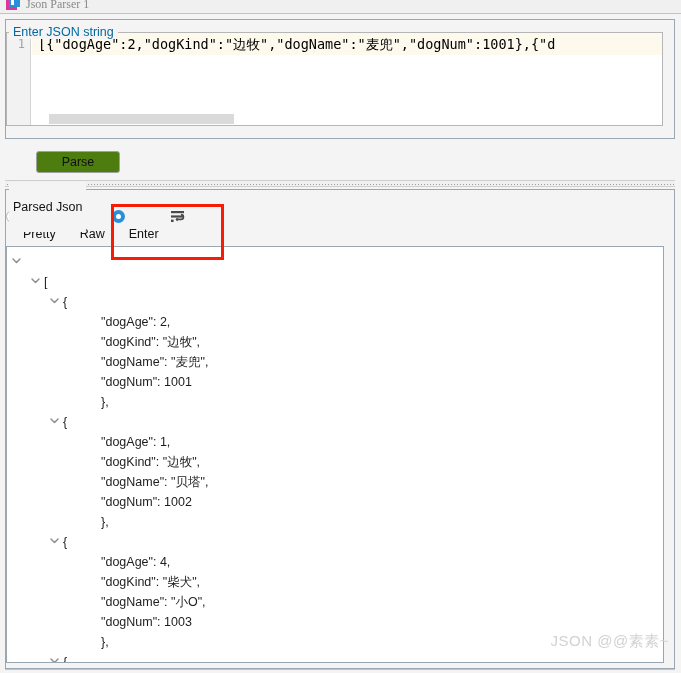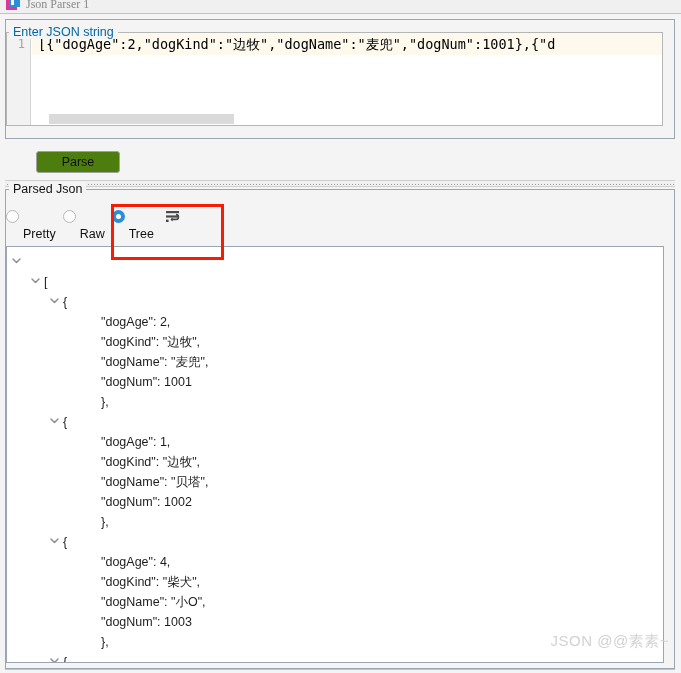--- a/index.html
+++ b/index.html
@@ -162,21 +162,21 @@
     left: 5px; top: 175px;
     width: 670px; height: 480px;
     border: 1px solid #9aa7b3;
     background: #f4f4f4;
     box-sizing: border-box;
   }
   .group-bottom-legend {
     position: absolute;
     left: 9px; top: 168px;
     background: #f4f4f4;
-    padding: 0 4px;
+    padding: 18px 4px;
     font-size: 12.5px;
     color: #111;
     white-space: nowrap;
     z-index: 3;
   }
 
   .radio-row {
     position: absolute;
     left: 6px; top: 190px;
     height: 24px;
@@ -329,21 +329,21 @@
     <div class="radio-opt">
       <span class="radio-dot"></span>
       <span class="radio-label">Pretty</span>
     </div>
     <div class="radio-opt">
       <span class="radio-dot"></span>
       <span class="radio-label">Raw</span>
     </div>
     <div class="radio-opt">
       <span class="radio-dot checked"></span>
-      <span class="radio-label">Tree</span>
+      <span class="radio-label">Enter</span>
     </div>
     <span class="wrap-icon">
       <svg viewBox="0 0 16 13" width="16" height="13">
         <rect x="1" y="1" width="13" height="2.2" fill="#4a4a4a"></rect>
         <rect x="1" y="5.4" width="13" height="2.2" fill="#4a4a4a"></rect>
         <rect x="1" y="9.6" width="2.6" height="2.4" fill="#4a4a4a"></rect>
         <path d="M6 9.4 h5 a2.4 2.4 0 0 0 0 -4.8" stroke="#4a4a4a" stroke-width="1.7" fill="none"></path>
         <path d="M7.6 7.4 L5.4 9.4 L7.6 11.4 Z" fill="#4a4a4a"></path>
       </svg>
     </span>

